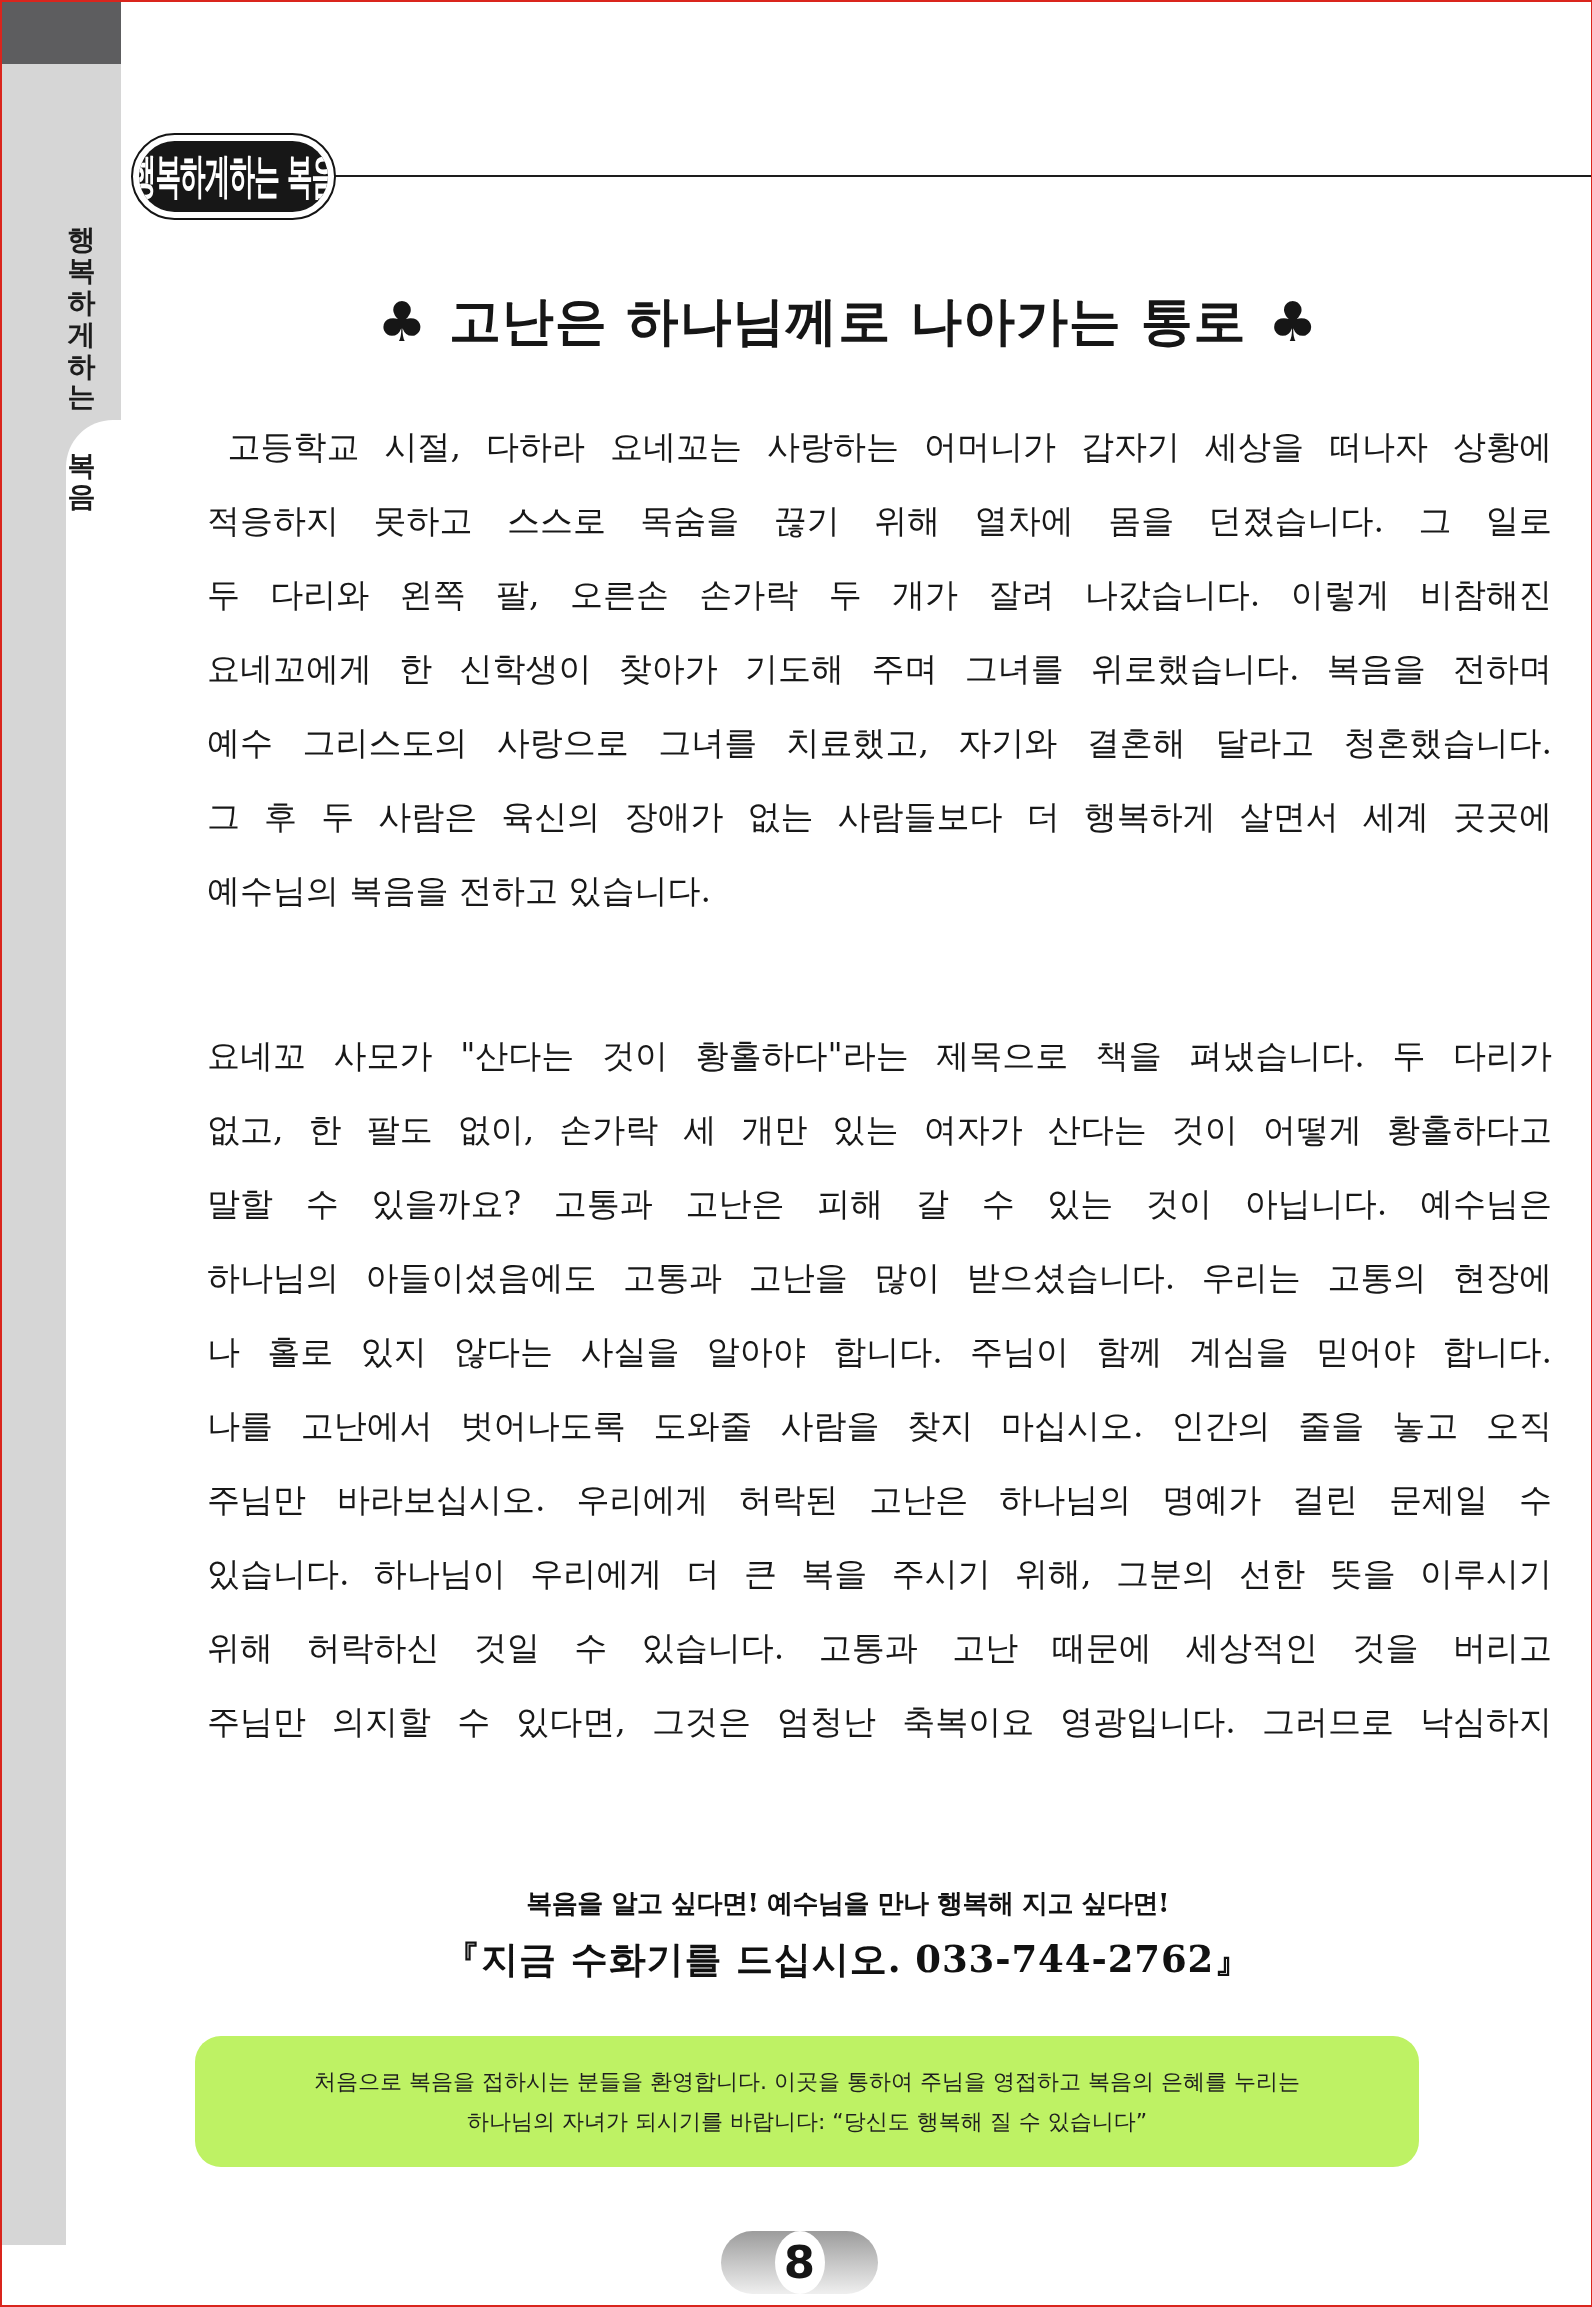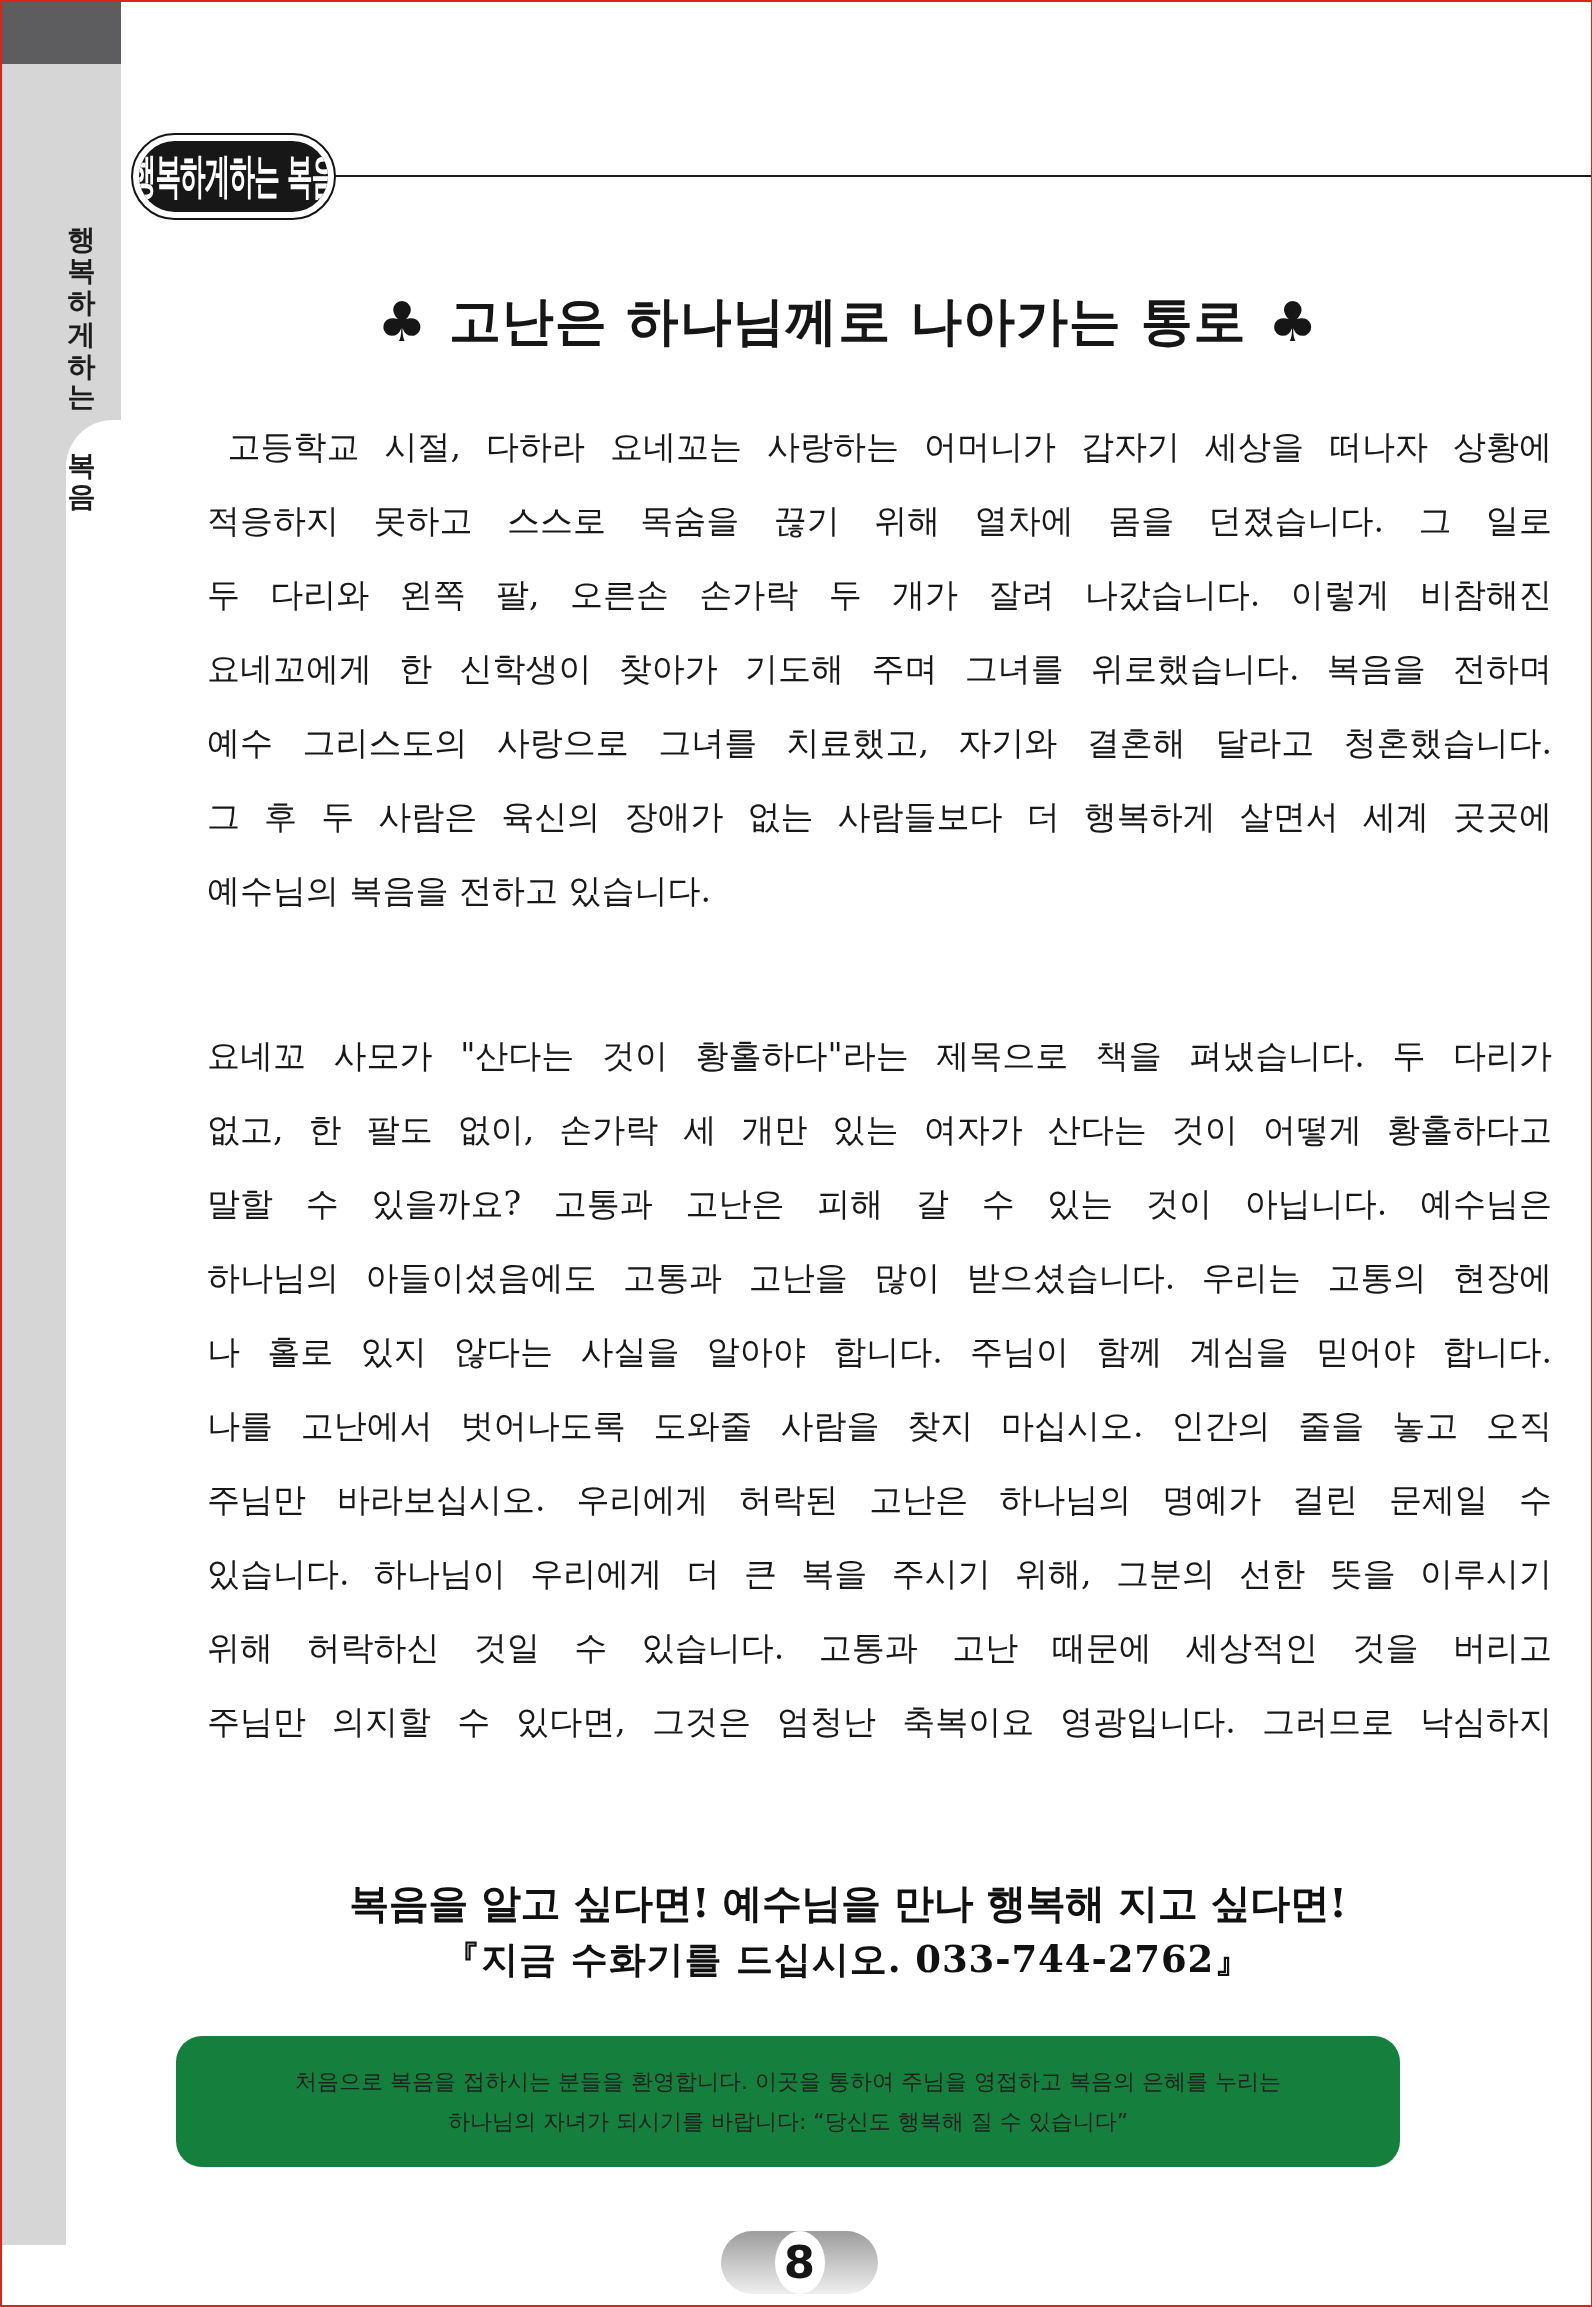--- a/index.html
+++ b/index.html
@@ -56,26 +56,26 @@
     height:74px;line-height:74px;white-space:nowrap;
     text-align:justify;text-align-last:justify;
   }
   .bline.short{text-align-last:left;}
   .bline.indent{padding-left:20.5px;}
   
   .cta{
     position:absolute;left:121px;right:18.6px;top:1873px;text-align:center;
     font-weight:700;color:#111111;
   }
-  .cta-line1{font-size:40px;line-height:56px;letter-spacing:-0.5px;}
+  .cta-line1{font-size:26px;line-height:56px;letter-spacing:-0.5px;}
   .cta-line2{font-size:37px;line-height:57px;letter-spacing:0.9px;}
   
   .welcome-box{
-    position:absolute;left:174px;top:2034px;width:1224px;height:131px;
-    background:#15803d;border-radius:26px;
+    position:absolute;left:193px;top:2034px;width:1224px;height:131px;
+    background:#bef264;border-radius:26px;
     display:flex;flex-direction:column;align-items:center;justify-content:center;
     font-family:"DejaVu Sans","Liberation Sans",sans-serif;
   }
   .welcome-box div{font-size:22px;line-height:40px;color:#1f1f1f;text-align:center;white-space:nowrap;}
   
   .page-pill{
     position:absolute;left:719px;top:2229px;width:157px;height:63px;border-radius:32px;
     background:linear-gradient(180deg,#9c9c9c 0%,#c2c2c2 45%,#efefef 100%);
     display:flex;align-items:center;justify-content:center;
   }

